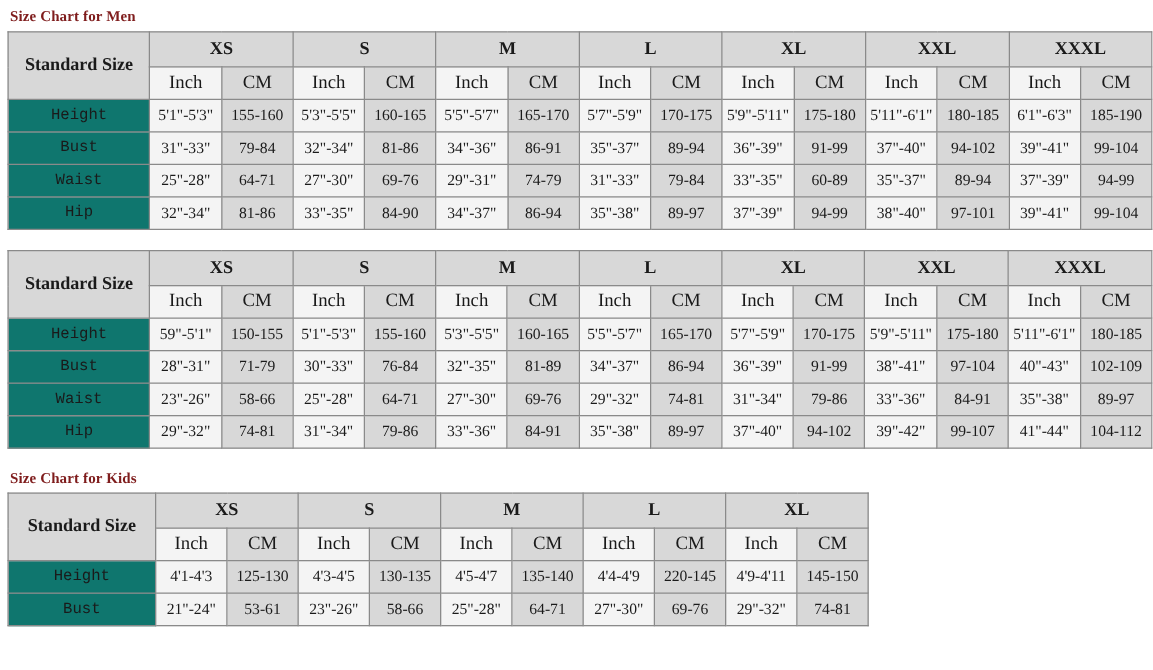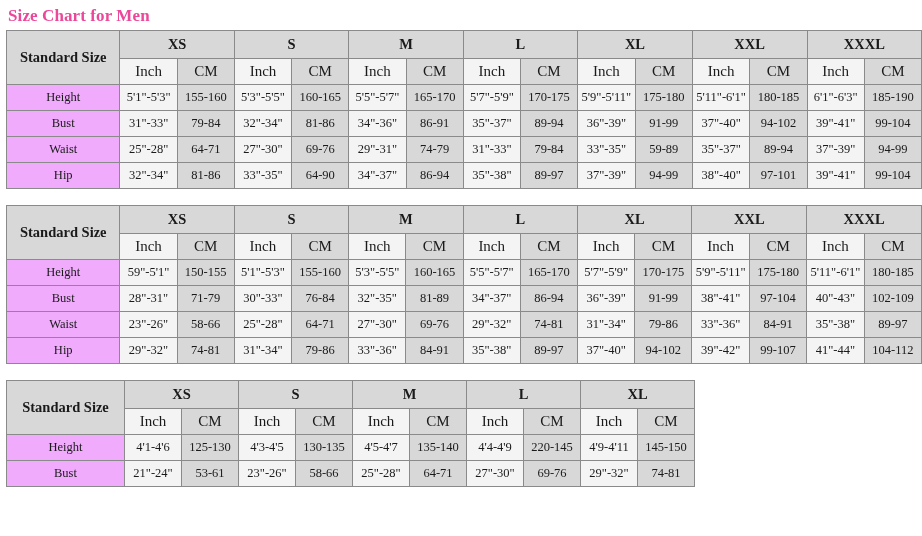--- a/index.html
+++ b/index.html
@@ -14,22 +14,22 @@
   body {
     font-family: "Liberation Serif", "DejaVu Serif", serif;
     color: #1a1a1a;
   }
   .page { padding: 6px 0 0 6px; }
 
   .section { margin-bottom: 0; }
   .section-title {
     font-family: "Liberation Serif", "DejaVu Serif", serif;
     font-weight: bold;
-    font-size: 17px;
-    color: #ec4899;
+    font-size: 12px;
+    color: #7f1d1d;
     margin: 0 13px 4px 2px;
     letter-spacing: 0.1px;
   }
   .section + .section { margin-top: 16px; }
 
   table.size-table {
     border-collapse: collapse;
     border-spacing: 0;
     table-layout: fixed;
     background: #d8d8d8;
@@ -66,24 +66,25 @@
   }
 
   
   tr.hdr-units th { height: 26px; font-size: 15px; }
   th.unit-inch, td.c-inch { background: #f4f4f4; }
   th.unit-cm,  td.c-cm   { background: #d8d8d8; }
 
   
   tbody tr td { height: 26px; }
   td.rowlabel {
-    background: #f0abfc;
+    background: #0f766e;
     text-align: left;
     padding-left: 10px;
     font-size: 13px;
+    font-family: Liberation Mono, monospace;
   }
 
   
   .t-men col.lbl, .t-women col.lbl { width: 115px; }
   .t-men col.u,   .t-women col.u   { width: 58px; }
   .t-kids col.lbl { width: 118px; }
   .t-kids col.u   { width: 57px; }
 </style>
 </head>
 <body>
@@ -177,32 +178,32 @@
             <td class="rowlabel">Waist</td>
             <td class="c-inch">25"-28"</td>
             <td class="c-cm">64-71</td>
             <td class="c-inch">27"-30"</td>
             <td class="c-cm">69-76</td>
             <td class="c-inch">29"-31"</td>
             <td class="c-cm">74-79</td>
             <td class="c-inch">31"-33"</td>
             <td class="c-cm">79-84</td>
             <td class="c-inch">33"-35"</td>
-            <td class="c-cm">59-89</td>
+            <td class="c-cm">60-89</td>
             <td class="c-inch">35"-37"</td>
             <td class="c-cm">89-94</td>
             <td class="c-inch">37"-39"</td>
             <td class="c-cm">94-99</td>
           </tr>
           <tr>
             <td class="rowlabel">Hip</td>
             <td class="c-inch">32"-34"</td>
             <td class="c-cm">81-86</td>
             <td class="c-inch">33"-35"</td>
-            <td class="c-cm">64-90</td>
+            <td class="c-cm">84-90</td>
             <td class="c-inch">34"-37"</td>
             <td class="c-cm">86-94</td>
             <td class="c-inch">35"-38"</td>
             <td class="c-cm">89-97</td>
             <td class="c-inch">37"-39"</td>
             <td class="c-cm">94-99</td>
             <td class="c-inch">38"-40"</td>
             <td class="c-cm">97-101</td>
             <td class="c-inch">39"-41"</td>
             <td class="c-cm">99-104</td>
@@ -325,20 +326,21 @@
             <td class="c-inch">39"-42"</td>
             <td class="c-cm">99-107</td>
             <td class="c-inch">41"-44"</td>
             <td class="c-cm">104-112</td>
           </tr>
         </tbody>
     </table>
   </div>
 
   <div class="section">
+    <div class="section-title">Size Chart for Kids</div>
     <table class="size-table t-kids">
       <colgroup>
           <col class="lbl">
           <col class="u">
           <col class="u">
           <col class="u">
           <col class="u">
           <col class="u">
           <col class="u">
           <col class="u">
@@ -364,21 +366,21 @@
             <th class="unit-cm">CM</th>
             <th class="unit-inch">Inch</th>
             <th class="unit-cm">CM</th>
             <th class="unit-inch">Inch</th>
             <th class="unit-cm">CM</th>
           </tr>
       </thead>
       <tbody>
           <tr>
             <td class="rowlabel">Height</td>
-            <td class="c-inch">4'1-4'6</td>
+            <td class="c-inch">4'1-4'3</td>
             <td class="c-cm">125-130</td>
             <td class="c-inch">4'3-4'5</td>
             <td class="c-cm">130-135</td>
             <td class="c-inch">4'5-4'7</td>
             <td class="c-cm">135-140</td>
             <td class="c-inch">4'4-4'9</td>
             <td class="c-cm">220-145</td>
             <td class="c-inch">4'9-4'11</td>
             <td class="c-cm">145-150</td>
           </tr>

